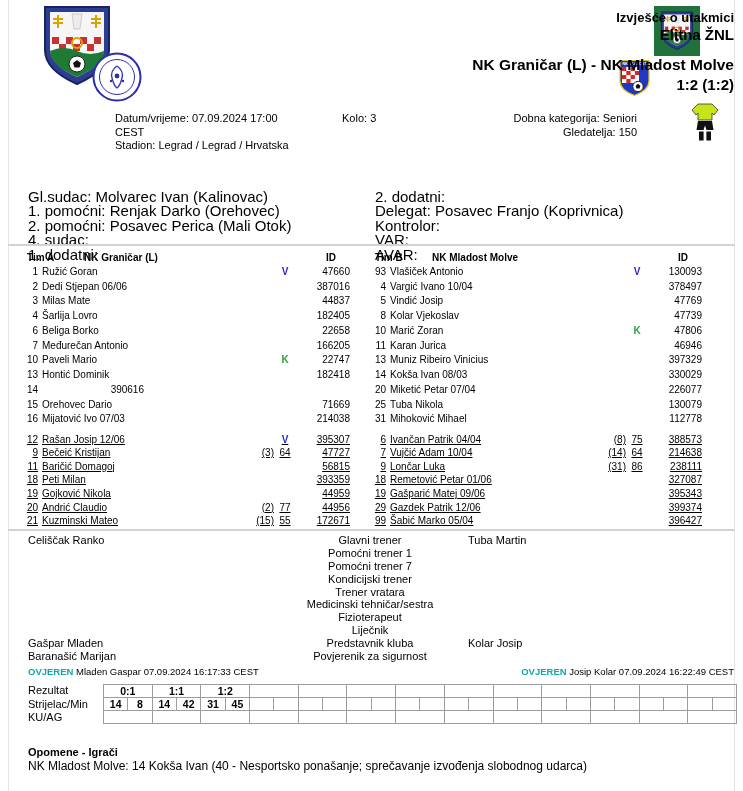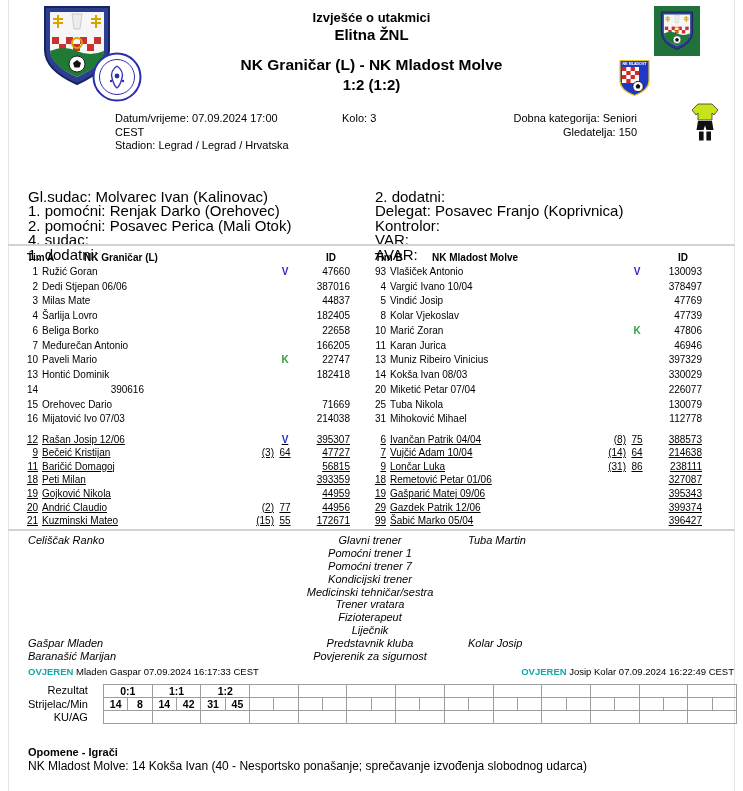--- a/index.html
+++ b/index.html
@@ -1,20 +1,20 @@
 <!DOCTYPE html>
 <html><head>
 <meta charset="utf-8">
 <style>
   html,body{margin:0;padding:0;background:#fff;}
   .page{position:relative;width:743px;height:791px;background:#fff;overflow:hidden;
         font-family:"Liberation Sans",sans-serif;color:#000;}
   .abs{position:absolute;}
   .b{font-weight:bold;}
-  .center{text-align:center;left:0;right:0;}
+  .center{text-align:right;left:0;right:9px;}
   .frame{position:absolute;top:0;bottom:0;width:1px;background:#e4e4e4;}
   .hr{position:absolute;left:8px;right:8px;height:2px;background:#d2d2d2;}
 
   
   .t1{top:10px;font-size:13px;}
   .t2{top:26px;font-size:15px;}
   .t3{top:56px;font-size:15.5px;}
   .t4{top:76px;font-size:15px;}
 
   
@@ -42,33 +42,33 @@
   .c-paren{width:30px;text-align:right;}
   .mark{width:22px;text-align:center;}
   .mark.v{color:#2929cc;font-weight:bold;}
   .mark.k{color:#2f9e3a;font-weight:bold;}
   .c-id{width:54px;text-align:right;}
   .subs{margin-top:6px;text-decoration:underline;}
   .subs .trow{height:13.6px;}
 
   
   .staff{top:534px;left:0;right:0;font-size:11px;}
-  .staffrow{position:relative;height:12.9px;line-height:12.9px;font-style:italic;}
+  .staffrow{position:relative;height:12.9px;line-height:12.9px;}
   .staff-a{position:absolute;left:28px;}
   .staff-label{position:absolute;left:150px;width:440px;text-align:center;}
   .staff-b{position:absolute;left:468px;}
 
   
   .sig{top:666px;font-size:9.5px;}
   .sig-left{left:28px;}
   .sig-right{right:9px;text-align:left;}
   .verified{color:#12a7a7;}
 
   
-  .rt-labels{top:684px;left:28px;font-size:11px;line-height:13.6px;text-align:right;}
+  .rt-labels{top:684px;left:28px;font-size:11px;line-height:13.6px;}
   .rtable{position:absolute;top:684px;left:103px;border-collapse:collapse;table-layout:fixed;width:634px;}
   .rtable td{border:1px solid #9d9d9d;height:12px;padding:0;text-align:center;
              font-size:10.5px;font-weight:bold;font-family:"Liberation Sans",sans-serif;}
 
   
   .remarks{top:745px;left:28px;font-size:11px;line-height:14px;}
   .remarks .line{font-size:12px;}
 
   svg{display:block;}
 </style>
@@ -472,24 +472,24 @@
       <div class="staffrow">
         <span class="staff-label">Pomoćni trener 1</span>
       </div>
       <div class="staffrow">
         <span class="staff-label">Pomoćni trener 7</span>
       </div>
       <div class="staffrow">
         <span class="staff-label">Kondicijski trener</span>
       </div>
       <div class="staffrow">
+        <span class="staff-label">Trener vratara</span>
+      </div>
+      <div class="staffrow">
         <span class="staff-label">Medicinski tehničar/sestra</span>
-      </div>
-      <div class="staffrow">
-        <span class="staff-label">Trener vratara</span>
       </div>
       <div class="staffrow">
         <span class="staff-label">Fizioterapeut</span>
       </div>
       <div class="staffrow">
         <span class="staff-label">Liječnik</span>
       </div>
       <div class="staffrow">
         <span class="staff-a">Gašpar Mladen</span>
         <span class="staff-label">Predstavnik kluba</span>

